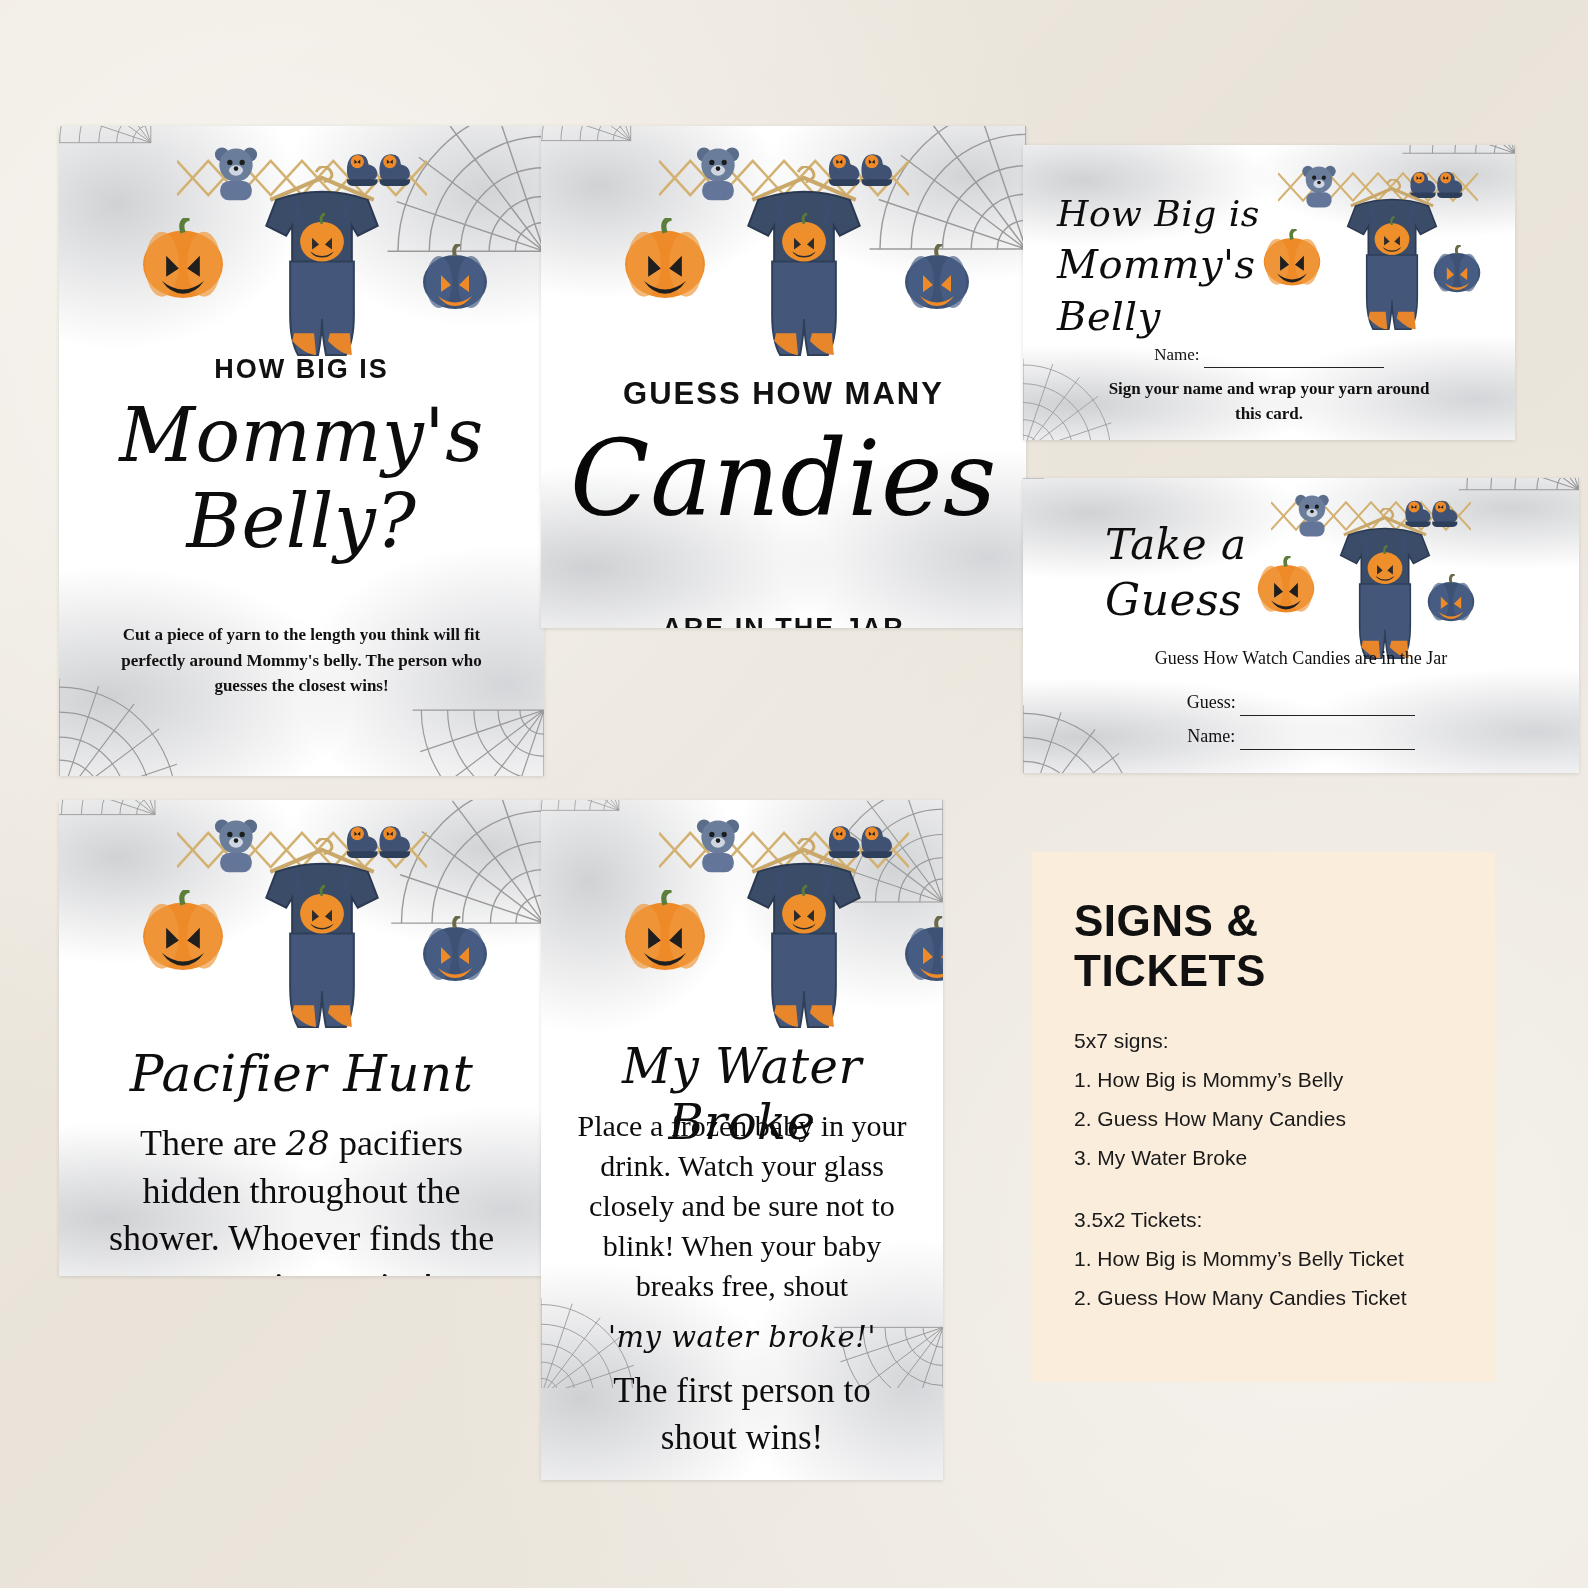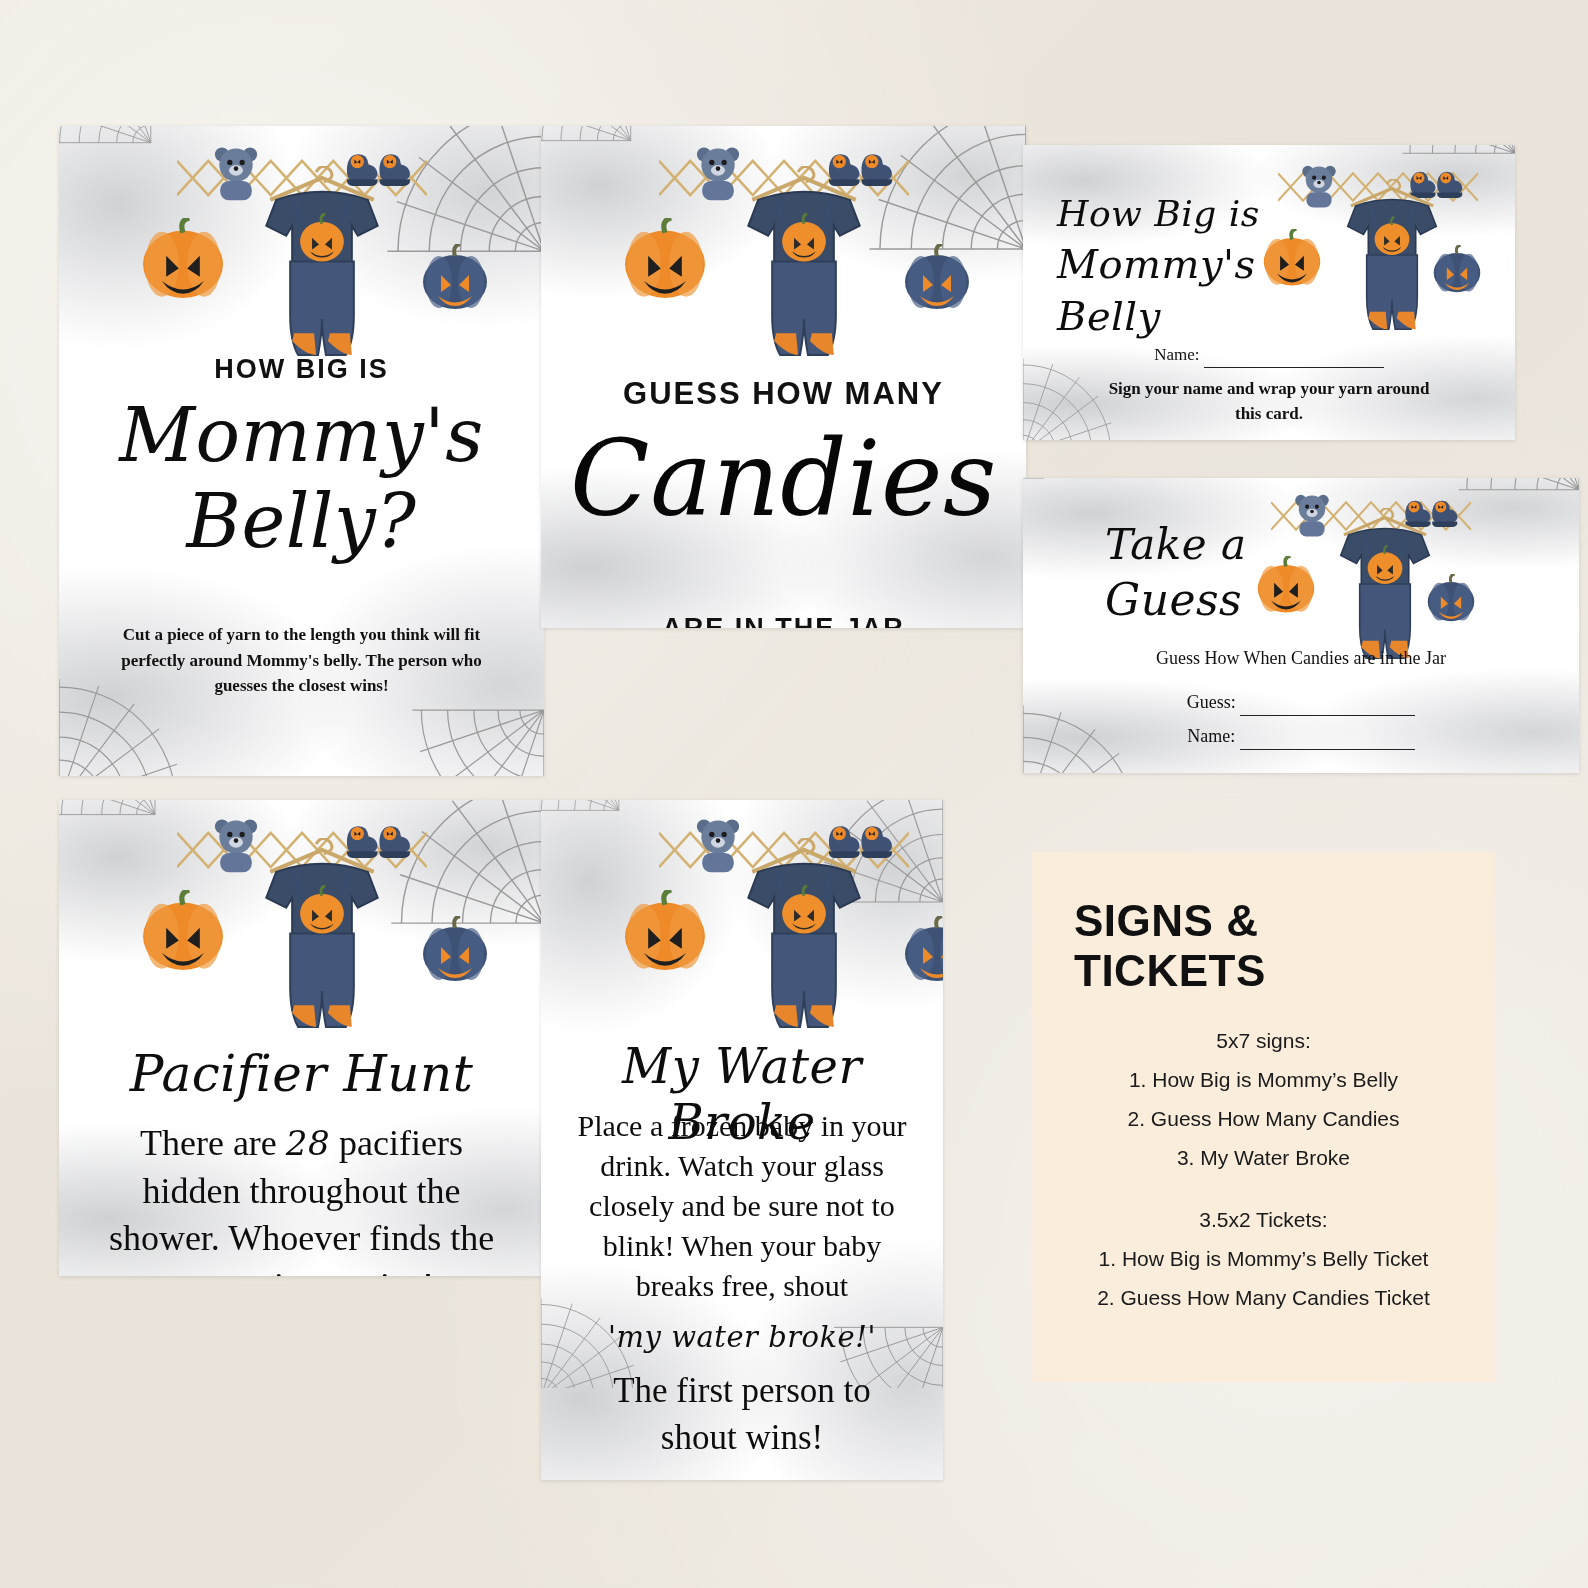--- a/index.html
+++ b/index.html
@@ -73,21 +73,20 @@
     margin:0 0 26px 0;
     color:#111;
     letter-spacing:.5px;
   }
   .legend p{
     font-family:"Liberation Sans", sans-serif;
     font-size:21px;
     line-height:1.85;
     margin:0;
     color:#1a1a1a;
-    text-align:center;
   }
   .legend .gap{height:24px;}
 
   .nameline{
     display:inline-block;
     border-bottom:1.4px solid #222;
   }
 </style>
 </head>
 <body>
@@ -339,21 +338,21 @@
   <svg class="clipart" style="left:232px;top:78px;width:62px;height:58px;" viewBox="0 0 80 78">
       <use href="#pumpkin-o"></use>
     </svg>
   <svg class="clipart" style="left:402px;top:96px;width:52px;height:48px;" viewBox="0 0 68 66">
       <use href="#pumpkin-b"></use>
     </svg>
 
   <div class="script" style="position:absolute;left:82px;top:42px;font-size:42px;color:#0d0d0d;">Take a</div>
   <div class="script" style="position:absolute;left:82px;top:96px;font-size:44px;color:#0d0d0d;">Guess</div>
 
-  <div class="serif-body" style="position:absolute;left:20px;right:20px;top:170px;text-align:center;font-size:18px;color:#111;">Guess How When Candies are  in the Jar</div>
+  <div class="serif-body" style="position:absolute;left:20px;right:20px;top:170px;text-align:center;font-size:18px;color:#111;">Guess How Watch Candies are  in the Jar</div>
 
   <div style="position:absolute;left:0;right:0;top:214px;text-align:center;font-family:'Liberation Serif',serif;font-size:18px;color:#111;">
     <span>Guess:</span>
     <span class="nameline" style="width:175px;vertical-align:-2px;">&nbsp;</span>
   </div>
   <div style="position:absolute;left:0;right:0;top:248px;text-align:center;font-family:'Liberation Serif',serif;font-size:18px;color:#111;">
     <span>Name:</span>
     <span class="nameline" style="width:175px;vertical-align:-2px;">&nbsp;</span>
   </div>
 </div>

